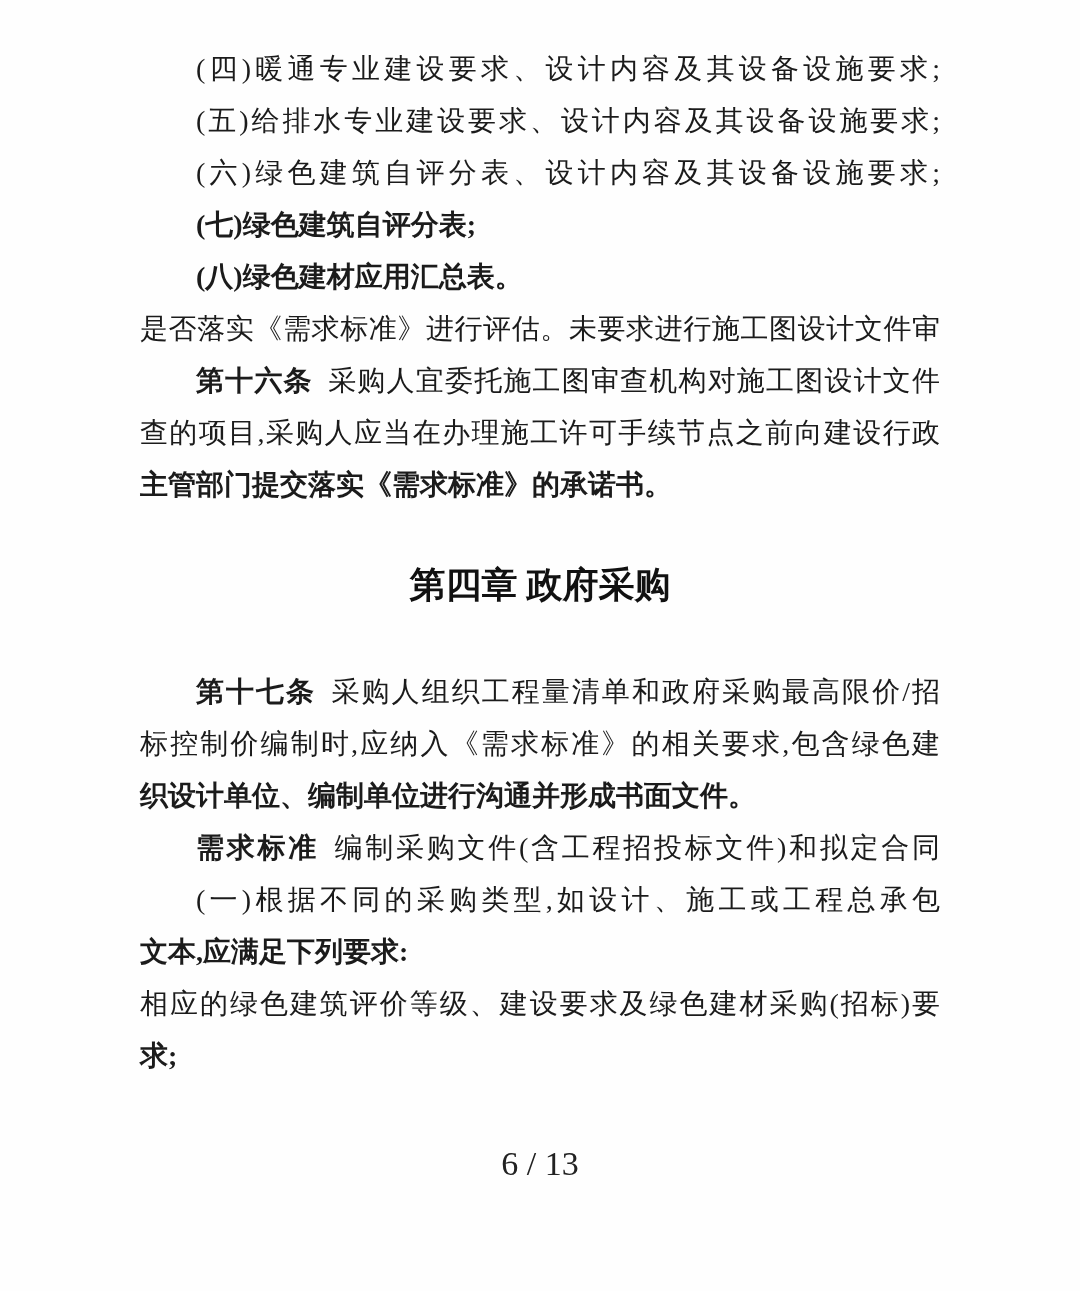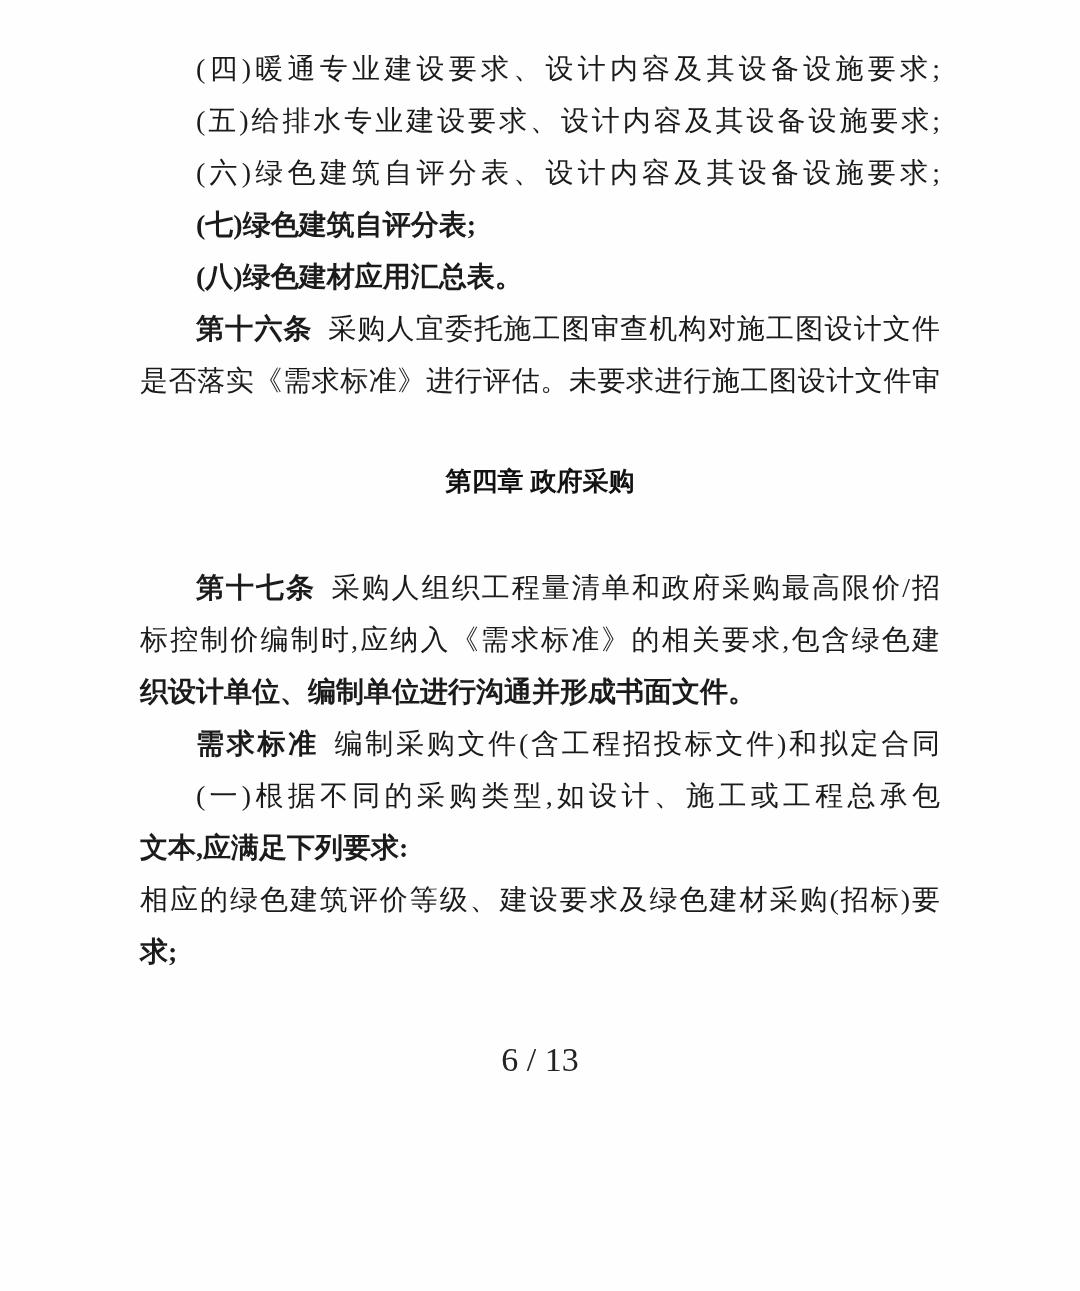--- a/index.html
+++ b/index.html
@@ -40,23 +40,23 @@
   }
   .art {
     font-family: "Liberation Sans", "DejaVu Sans", sans-serif;
     font-weight: bold;
     margin-right: 0.55em;
   }
   .chapter {
     width: 800px;
     margin: 48px 0 55px 0;
     line-height: 52px;
-    font-size: 26px;
+    font-size: 36px;
     font-weight: bold;
-    font-family: Liberation Sans, sans-serif;
+    font-family: Liberation Serif, serif;
     text-align: center;
     color: #111;
   }
   .footer {
     width: 800px;
     margin-top: 60px;
     line-height: 44px;
     font-size: 34px;
     text-align: center;
     color: #222;
@@ -66,24 +66,26 @@
 <body>
 
 <div class="page">
 
   <div class="ln ind fill">(四)暖通专业建设要求、设计内容及其设备设施要求;</div>
   <div class="ln ind fill">(五)给排水专业建设要求、设计内容及其设备设施要求;</div>
   <div class="ln ind fill">(六)绿色建筑自评分表、设计内容及其设备设施要求;</div>
   <div class="ln ind short">(七)绿色建筑自评分表;</div>
   <div class="ln ind short">(八)绿色建材应用汇总表。</div>
 
+  <div class="ln fill">是否落实《需求标准》进行评估。未要求进行施工图设计文件审</div>
   <div class="ln ind fill">
     <span class="art">第十六条</span><span>采购人宜委托施工图审查机构对施工图设计文件</span>
   </div>
-  <div class="ln fill">是否落实《需求标准》进行评估。未要求进行施工图设计文件审</div>
+  <div class="ln fill">查的项目,采购人应当在办理施工许可手续节点之前向建设行政</div>
+  <div class="ln short">主管部门提交落实《需求标准》的承诺书。</div>
 
   <div class="chapter">第四章 政府采购</div>
 
   <div class="ln ind fill">
     <span class="art">第十七条</span><span>采购人组织工程量清单和政府采购最高限价/招</span>
   </div>
   <div class="ln fill">标控制价编制时,应纳入《需求标准》的相关要求,包含绿色建</div>
   <div class="ln short">织设计单位、编制单位进行沟通并形成书面文件。</div>
 
   <div class="ln ind fill">

